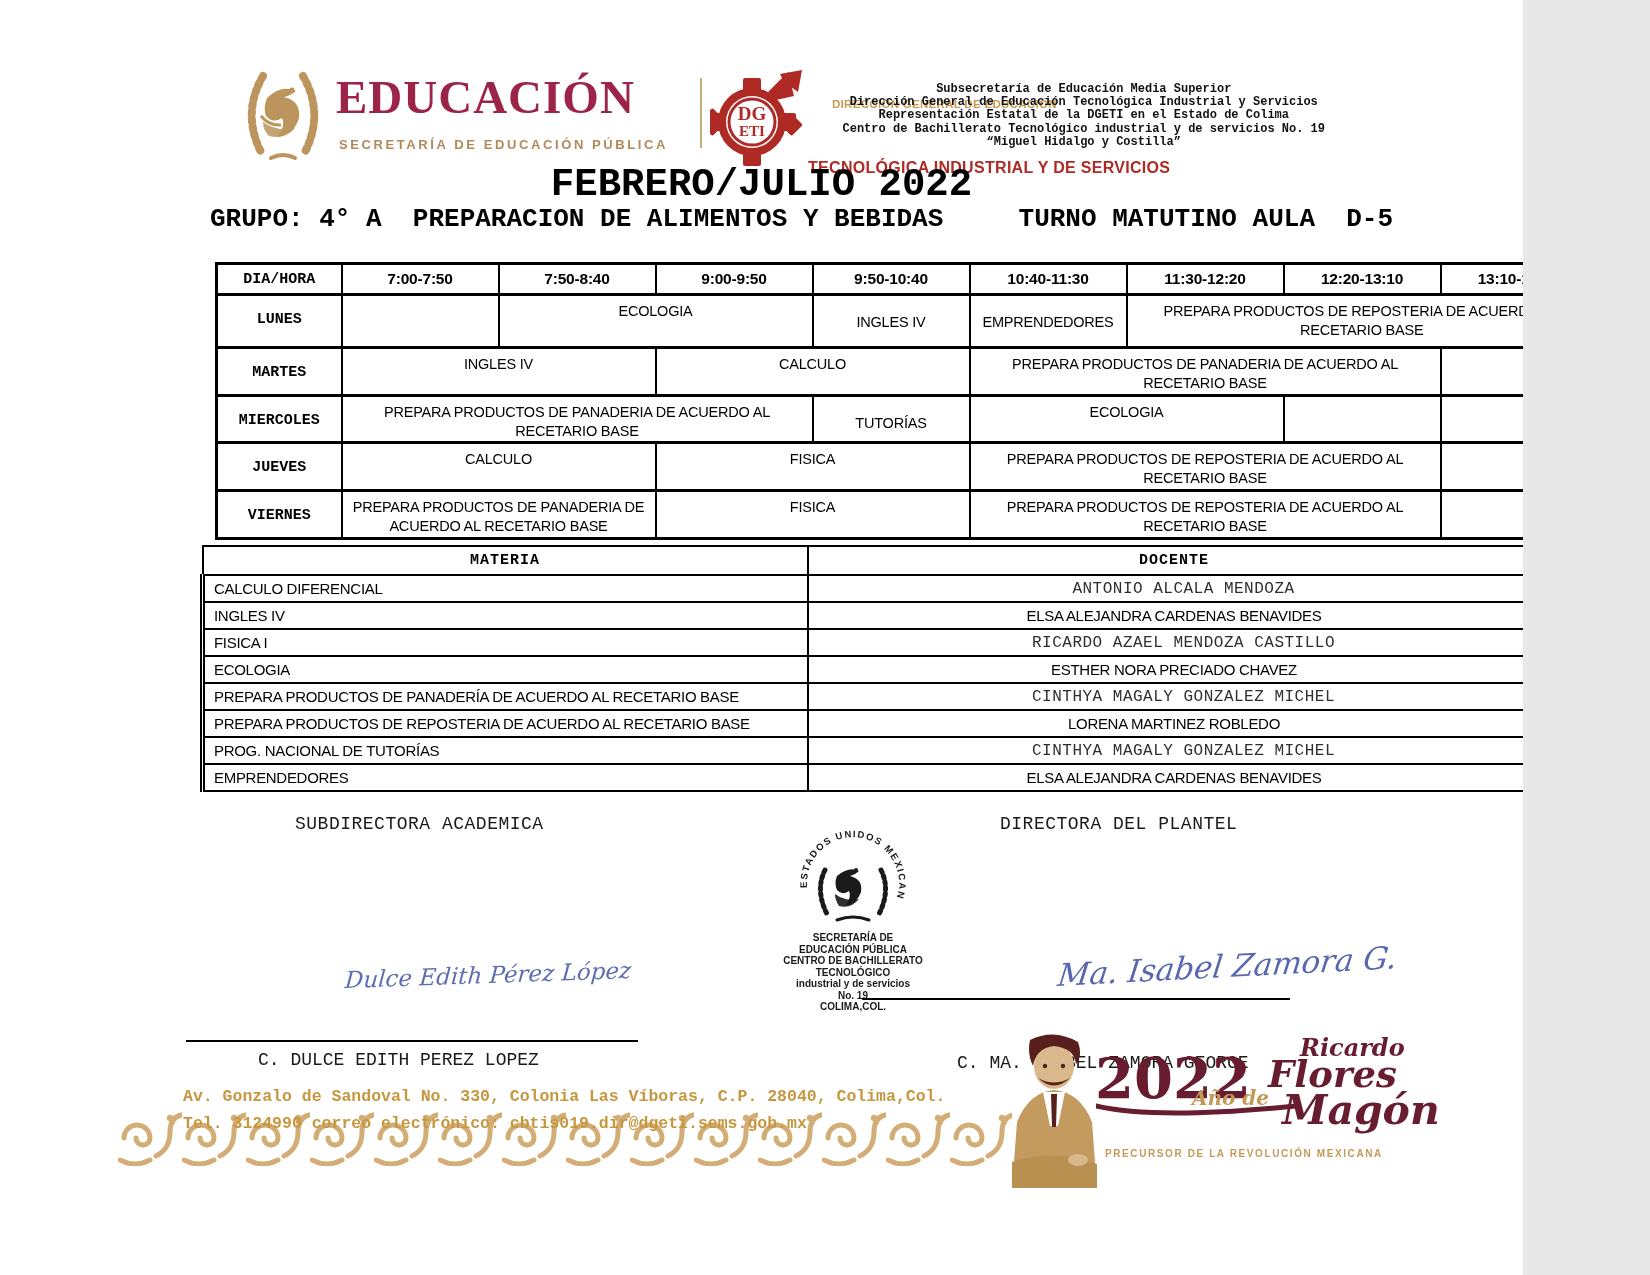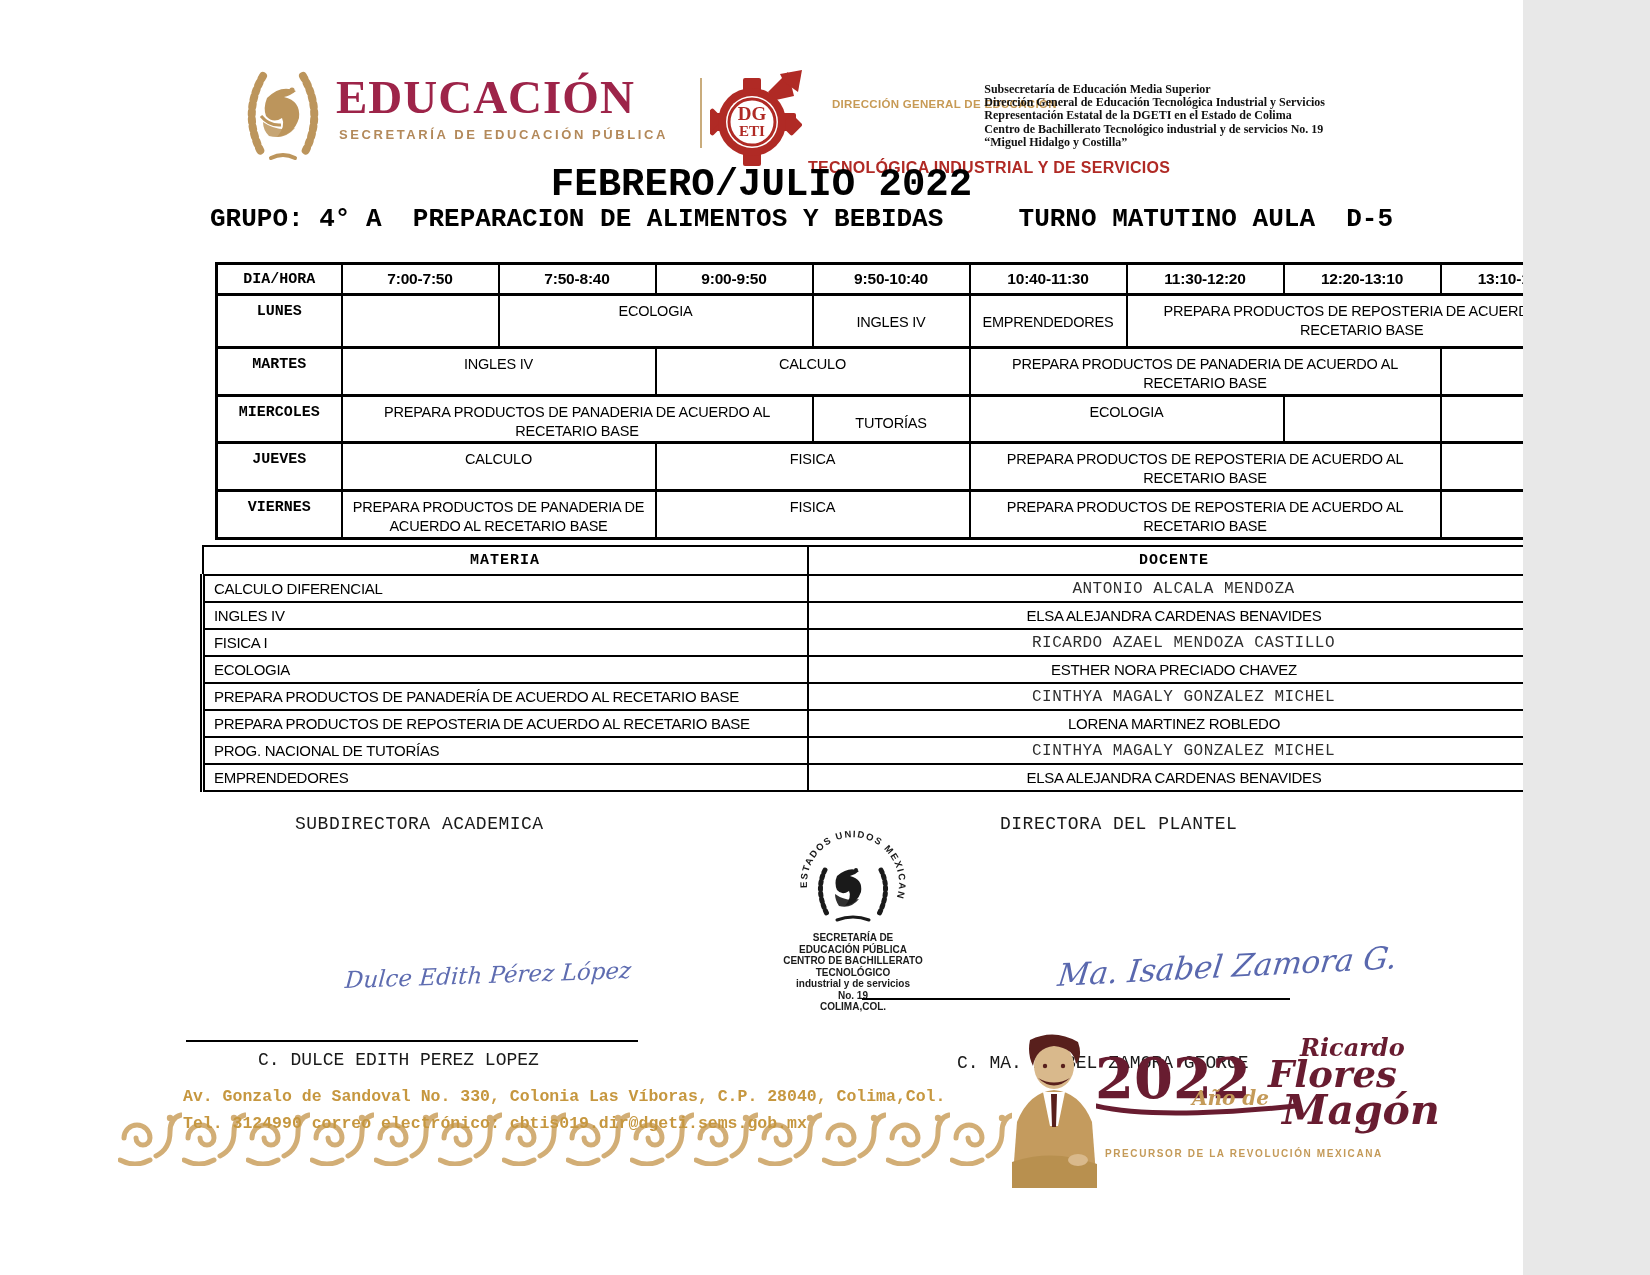--- a/index.html
+++ b/index.html
@@ -8,37 +8,37 @@
   .abs{position:absolute;}
   .pre{white-space:pre;}
 
   
   .sep-wordmark{font-family:"Liberation Serif",serif;font-weight:bold;font-size:47px;
                 color:#9D2449;letter-spacing:1px;line-height:1;}
   .sep-sub{font-weight:bold;font-size:13px;letter-spacing:2.6px;color:#B3895A;}
   .hdr-divider{width:2px;background:#C9AC7C;}
   .dgeti-l1{font-weight:bold;font-size:11.5px;color:#C79A55;letter-spacing:.3px;line-height:15px;padding-left:24px;}
   .dgeti-l2{font-weight:bold;font-size:16px;color:#B02A25;letter-spacing:.3px;line-height:15px;margin-top:48px;}
-  .hdr-right{font-family:Liberation Serif, serif;font-weight:bold;font-size:12px;
-             line-height:13.2px;text-align:left;color:#111;}
+  .hdr-right{font-family:Liberation Mono, monospace;font-weight:bold;font-size:12px;
+             line-height:13.2px;text-align:center;color:#111;}
 
   
   .doc-title{font-family:"Liberation Mono",monospace;font-weight:bold;font-size:39px;
              text-align:center;letter-spacing:0;}
   .doc-sub{font-family:"Liberation Mono",monospace;font-weight:bold;font-size:26px;}
 
   
   table.sched{border-collapse:collapse;table-layout:fixed;width:1382px;}
   table.sched th,table.sched td{border:2px solid #000;overflow:hidden;}
   table.sched tr.dayrow td{border-top:3px solid #000;}
   table.sched{border:3px solid #000;}
   .sched .corner{font-family:"Liberation Mono",monospace;font-weight:bold;font-size:15px;}
   .sched .time{font-weight:bold;font-size:15.5px;letter-spacing:-.2px;text-align:center;vertical-align:middle;}
   .sched .day{font-family:"Liberation Mono",monospace;font-weight:bold;font-size:15px;
-              text-align:center;vertical-align:top;padding-top:7px;}
+              text-align:center;vertical-align:top;padding-top:15px;}
   .sched .cell{font-size:14.5px;letter-spacing:-.2px;text-align:center;vertical-align:top;
                padding:6px 10px 0 10px;line-height:19px;}
   .sched .cell.low{padding-top:17px;}
 
   
   table.subj{border-collapse:collapse;table-layout:fixed;width:1338px;border:2px solid #000;}
   table.subj th,table.subj td{border:2px solid #000;}
   table.subj tbody td:first-child{border-left:5px double #000;}
   .subj th{font-family:"Liberation Mono",monospace;font-weight:bold;font-size:15px;
            letter-spacing:1px;text-align:center;height:25px;}
@@ -74,21 +74,21 @@
     </g>
     <g fill="#BC955C">
       <path d="M34,32 Q48,18 63,25 Q57,30 51,31 Q68,35 66,52 Q61,69 44,71 Q53,60 49,52 Q40,58 33,50 Q30,42 34,32Z"></path>
       <path d="M30,56 Q44,66 62,62 Q52,74 36,70 Q30,64 30,56Z" opacity=".85"></path>
       <circle cx="59" cy="24" r="2.6"></circle>
     </g>
     <path d="M28,50 q8,10 20,9" stroke="#BC955C" stroke-width="3" fill="none"></path>
   </svg>
 
   <div class="abs sep-wordmark" style="left:336px;top:74px;">EDUCACIÓN</div>
-  <div class="abs sep-sub" style="left:339px;top:127px;">SECRETARÍA DE EDUCACIÓN PÚBLICA</div>
+  <div class="abs sep-sub" style="left:339px;top:137px;">SECRETARÍA DE EDUCACIÓN PÚBLICA</div>
 
   <div class="abs hdr-divider" style="left:700px;top:78px;height:70px;"></div>
 
   <svg class="abs" style="left:710px;top:70px;" width="92" height="96" viewBox="0 0 92 96">
     <g fill="#B02A25">
       <g transform="translate(42,52)">
         <rect x="-9" y="-44" width="18" height="14" rx="2"></rect>
         <rect x="-9" y="30" width="18" height="14" rx="2"></rect>
         <rect x="-44" y="-9" width="14" height="18" rx="2"></rect>
         <rect x="30" y="-9" width="14" height="18" rx="2"></rect>

